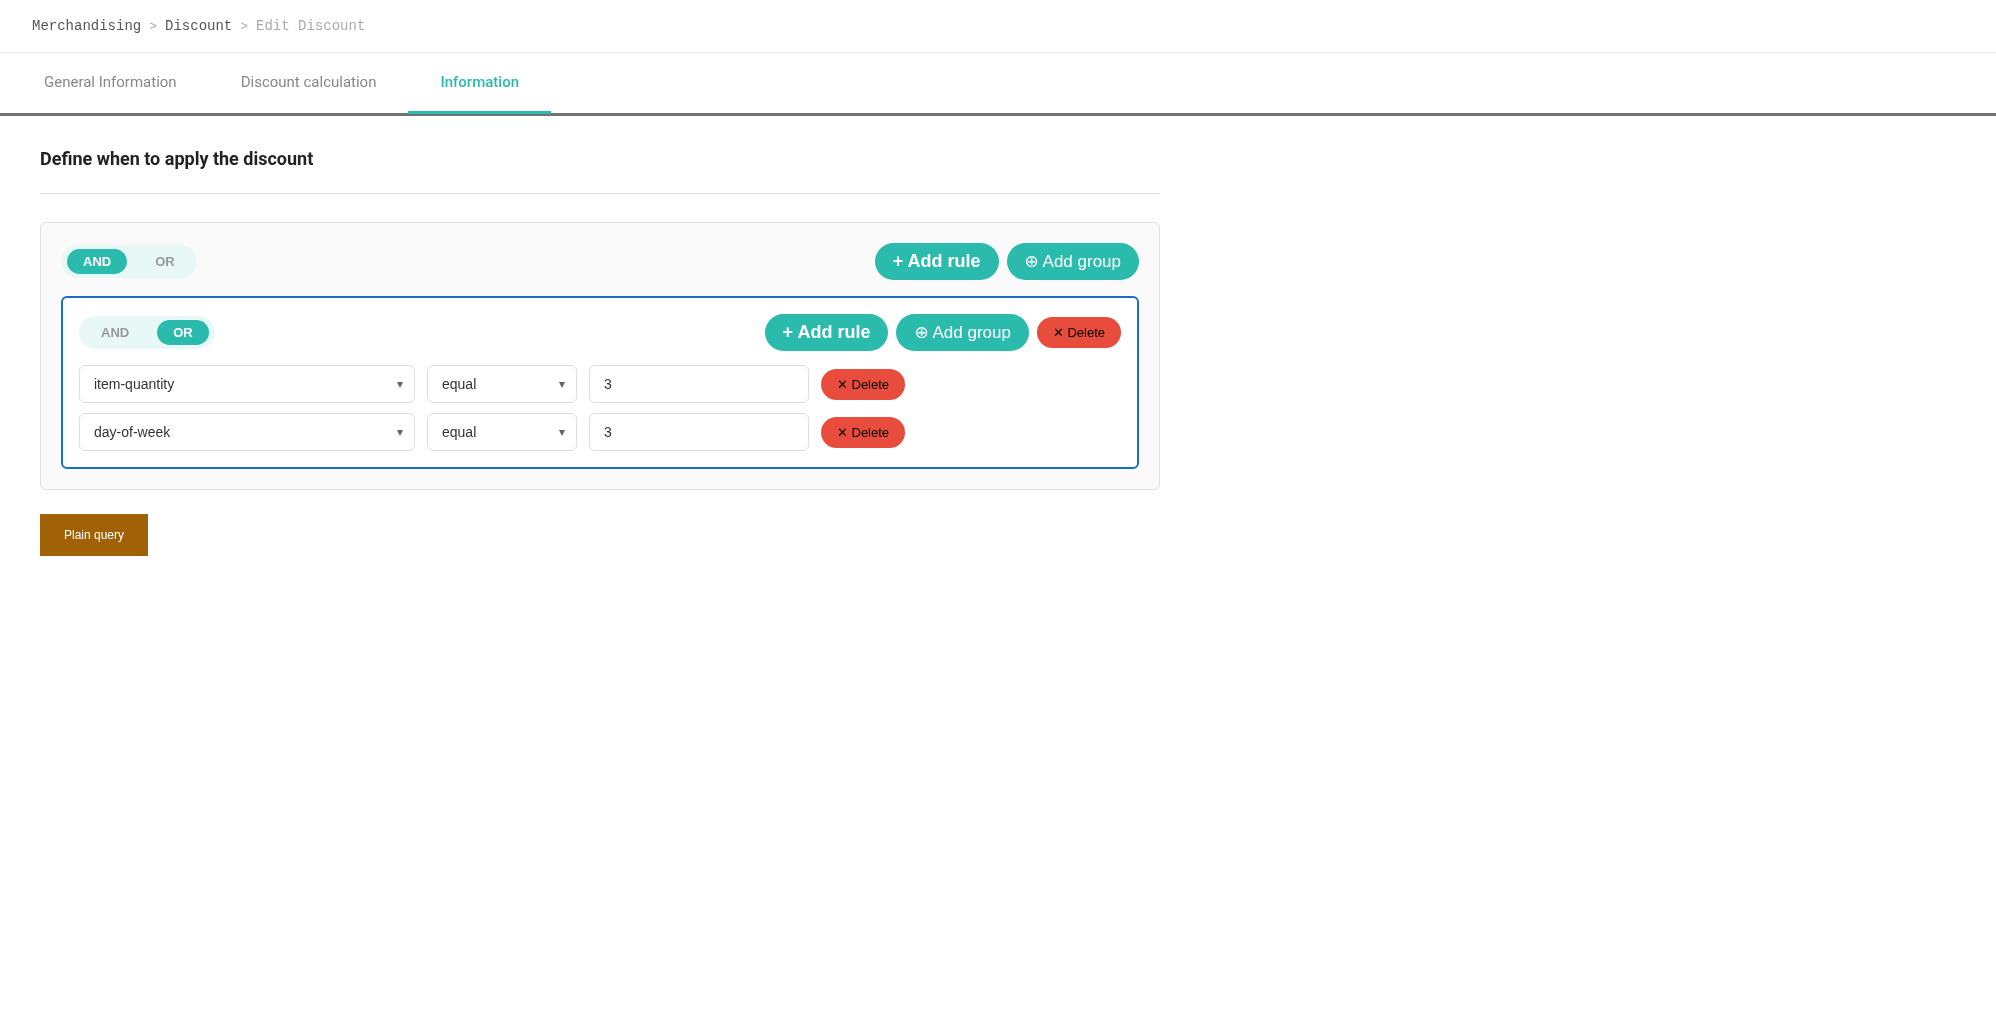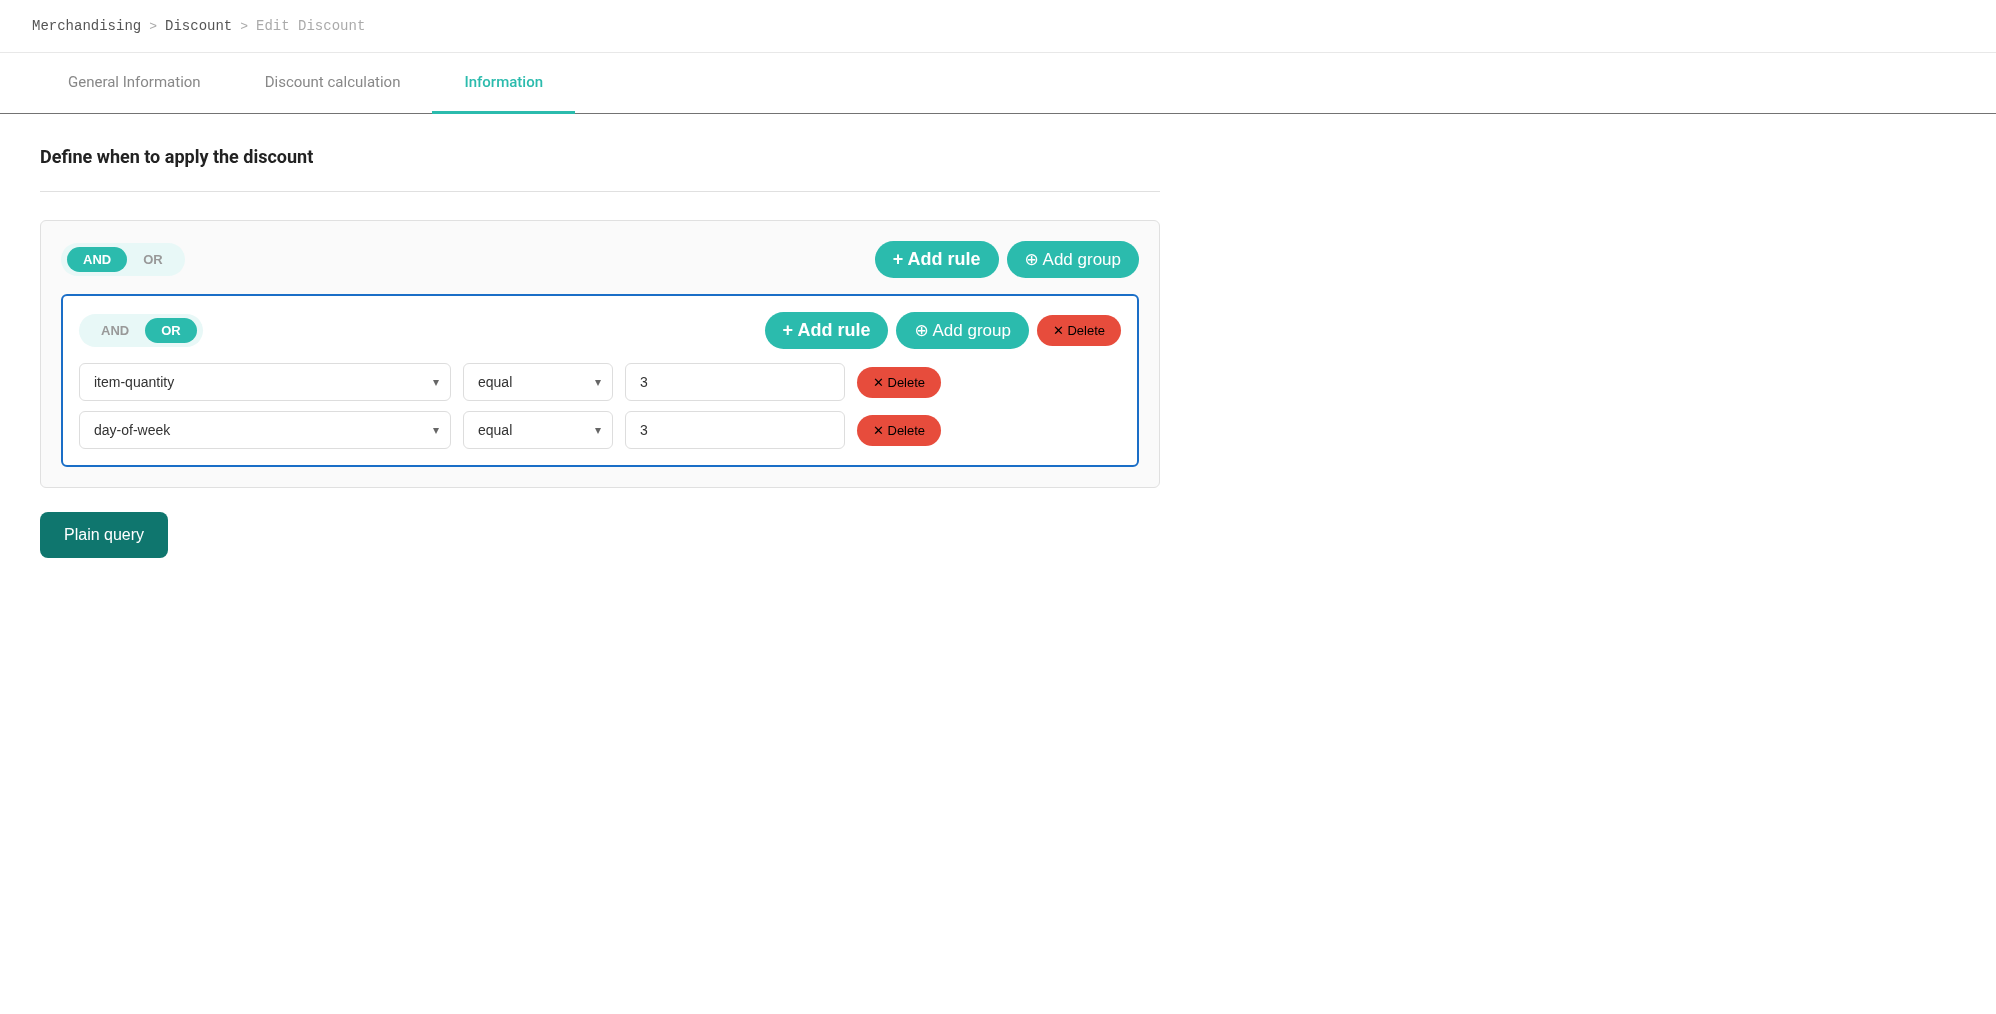--- a/index.html
+++ b/index.html
@@ -23,22 +23,22 @@
     .breadcrumb-separator {
       color: #aaa;
       font-size: 13px;
     }
     .breadcrumb-active {
       color: #aaa;
     }
 
     .tabs-bar {
       display: flex;
-      border-bottom: 1px solid #737373;
-      padding: 0 36px;
+      border-bottom: 3px solid #737373;
+      padding: 0 12px;
       gap: 0;
     }
     .tab-item {
       padding: 20px 32px;
       cursor: pointer;
       font-size: 15px;
       color: #888;
       border-bottom: 3px solid transparent;
       margin-bottom: -1px;
       white-space: nowrap;
@@ -89,21 +89,21 @@
       justify-content: space-between;
       margin-bottom: 16px;
     }
 
     .toggle-group {
       display: flex;
       align-items: center;
       background: #e8f8f7;
       border-radius: 20px;
       padding: 4px 6px;
-      gap: 0;
+      gap: 12px;
     }
     .toggle-btn {
       padding: 5px 16px;
       border-radius: 16px;
       border: none;
       cursor: pointer;
       font-size: 13px;
       font-weight: 600;
       transition: all 0.15s;
     }
@@ -214,44 +214,44 @@
     }
     .select-chevron {
       position: absolute;
       right: 12px;
       pointer-events: none;
       color: #666;
       font-size: 12px;
     }
 
     .field-select-large {
-      width: 372px;
+      width: 336px;
     }
     .operator-select {
       width: 150px;
     }
 
     .rule-value-input {
       border: 1px solid #ddd;
       border-radius: 6px;
       padding: 10px 14px;
       font-size: 14px;
       color: #333;
       background: #fff;
       width: 220px;
     }
 
     .btn-plain-query {
-      background: #0f766e;
-      color: #fff;
-      border: none;
-      border-radius: 8px;
+      background: #a16207;
+      color: #fff;
+      border: none;
+      border-radius: 0;
       padding: 14px 24px;
       cursor: pointer;
-      font-size: 16px;
+      font-size: 12px;
       font-weight: 500;
       margin-top: 24px;
     }
   </style>
 </head>
 <body>
 
 <div class="breadcrumb-bar">
   <span>Merchandising</span>
   <span class="breadcrumb-separator">&gt;</span>

